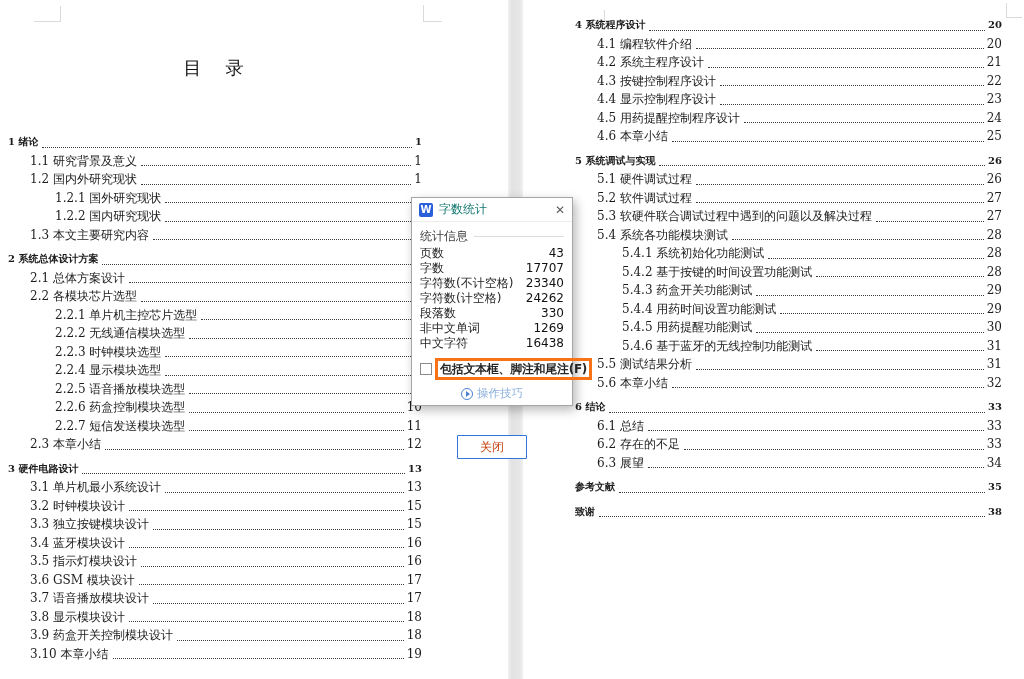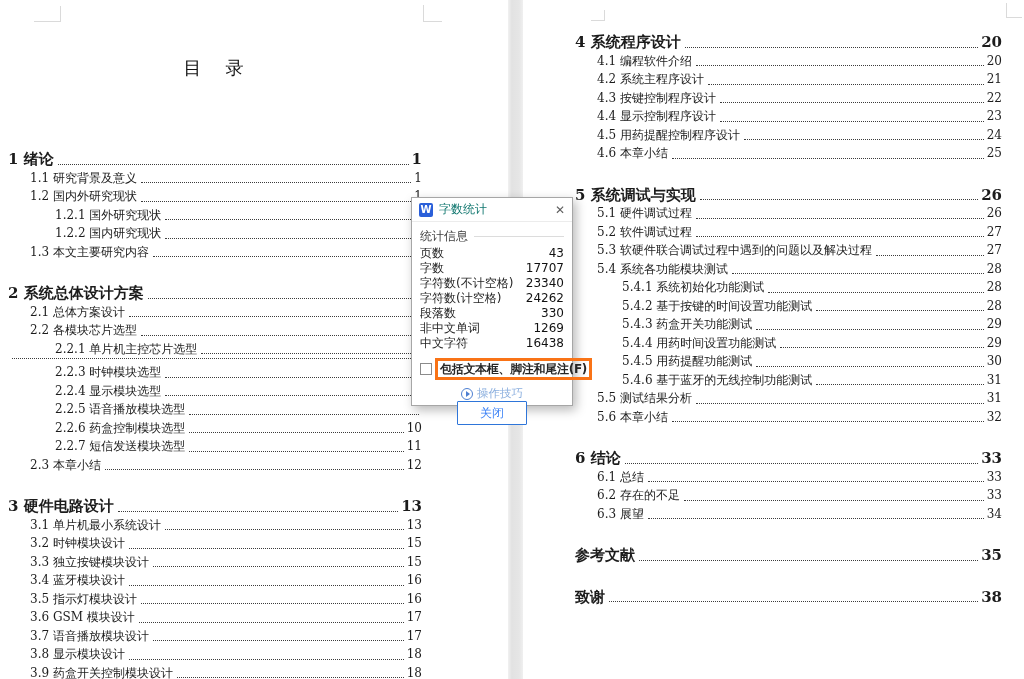--- a/index.html
+++ b/index.html
@@ -21,21 +21,21 @@
   .mark.m3 { left:68px;  top:10px; width:14px; height:11px; border-right:1px solid #dadada; border-bottom:1px solid #dadada; }
   .mark.m4 { left:483px; top:3px;  width:16px; height:15px; border-left:1px solid #dadada;  border-bottom:1px solid #dadada; }
 
   
   .doc-title { position:absolute; left:8px; top:56px; width:414px; text-align:center;
                font-size:18px; font-weight:normal; letter-spacing:3px; color:#111; }
   .toc { position:absolute; }
   .toc-left  { left:8px;  top:127px; width:414px; }
   .toc-right { left:52px; top:10px;  width:427px; }
   .toc-row { display:flex; align-items:flex-end; line-height:18.5px; font-size:12px; white-space:nowrap; }
-  .toc-row.lv1 { margin-top:23px; font-size:15px; }
+  .toc-row.lv1 { margin-top:6px; font-size:10px; }
   .toc-row.lv2 .toc-text { padding-left:22px; }
   .toc-row.lv3 .toc-text { padding-left:47px; }
   .toc-row.bold { font-weight:bold; }
   .leader { flex:1 1 auto; min-width:4px; border-bottom:1.6px dotted #3c3c3c; margin:0 3px 4px 4px; }
   .toc-page { text-align:right; }
 
   
   .dialog { position:absolute; left:411px; top:197px; width:162px; height:209px; z-index:10;
             background:#fff; border:1px solid #a6a6a6; box-shadow:3px 4px 10px rgba(0,0,0,.28);
             font-family:"DejaVu Sans","Liberation Sans",sans-serif; font-size:12px; color:#333; }
@@ -52,21 +52,21 @@
   .chk-row { display:flex; align-items:center; margin-top:7px; }
   .chk { width:12px; height:12px; border:1px solid #8b8b8b; background:#fff; flex:0 0 auto; }
   .chk-label { border:3px solid #f97316; padding:0 2px; margin-left:3px; line-height:16px;
                font-size:12px; letter-spacing:-0.3px; white-space:nowrap; color:#262626;font-weight:bold; }
   .dlg-footer { display:flex; align-items:center; justify-content:space-between; margin-top:6px;flex-direction:column; }
   .tips { display:flex; align-items:center; color:#8aaede; font-size:11.5px; cursor:pointer; }
   .play-icon { width:12px; height:12px; border:1px solid #4d7fd2; border-radius:50%; margin-right:4px; position:relative; flex:0 0 auto; }
   .play-icon::after { content:''; position:absolute; left:4px; top:2.5px;
                       border-left:4px solid #4d7fd2; border-top:3px solid transparent; border-bottom:3px solid transparent; }
   .close-btn { width:70px; height:24px; background:#fff; border:1px solid #2e75d9; border-radius:1px;
-               font-size:12px; color:#3b82f6; font-family:inherit; cursor:pointer; }
+               font-size:12px; color:#c2410c; font-family:inherit; cursor:pointer;margin-top:34px; }
 </style>
 </head>
 <body>
 
 <div class="canvas">
 
   <div class="page page-left">
     <div class="mark m1"></div>
     <div class="mark m2"></div>
     <div class="doc-title">目　录</div>
@@ -126,20 +126,21 @@
           <span class="toc-page"></span>
         </div>
 
         <div class="toc-row lv3">
           <span class="toc-text">2.2.1 单片机主控芯片选型</span>
           <span class="leader"></span>
           <span class="toc-page"></span>
         </div>
 
         <div class="toc-row lv3">
+          <span class="toc-text">2.2.2 无线通信模块选型</span>
           <span class="leader"></span>
           <span class="toc-page"></span>
         </div>
 
         <div class="toc-row lv3">
           <span class="toc-text">2.2.3 时钟模块选型</span>
           <span class="leader"></span>
           <span class="toc-page"></span>
         </div>
 

